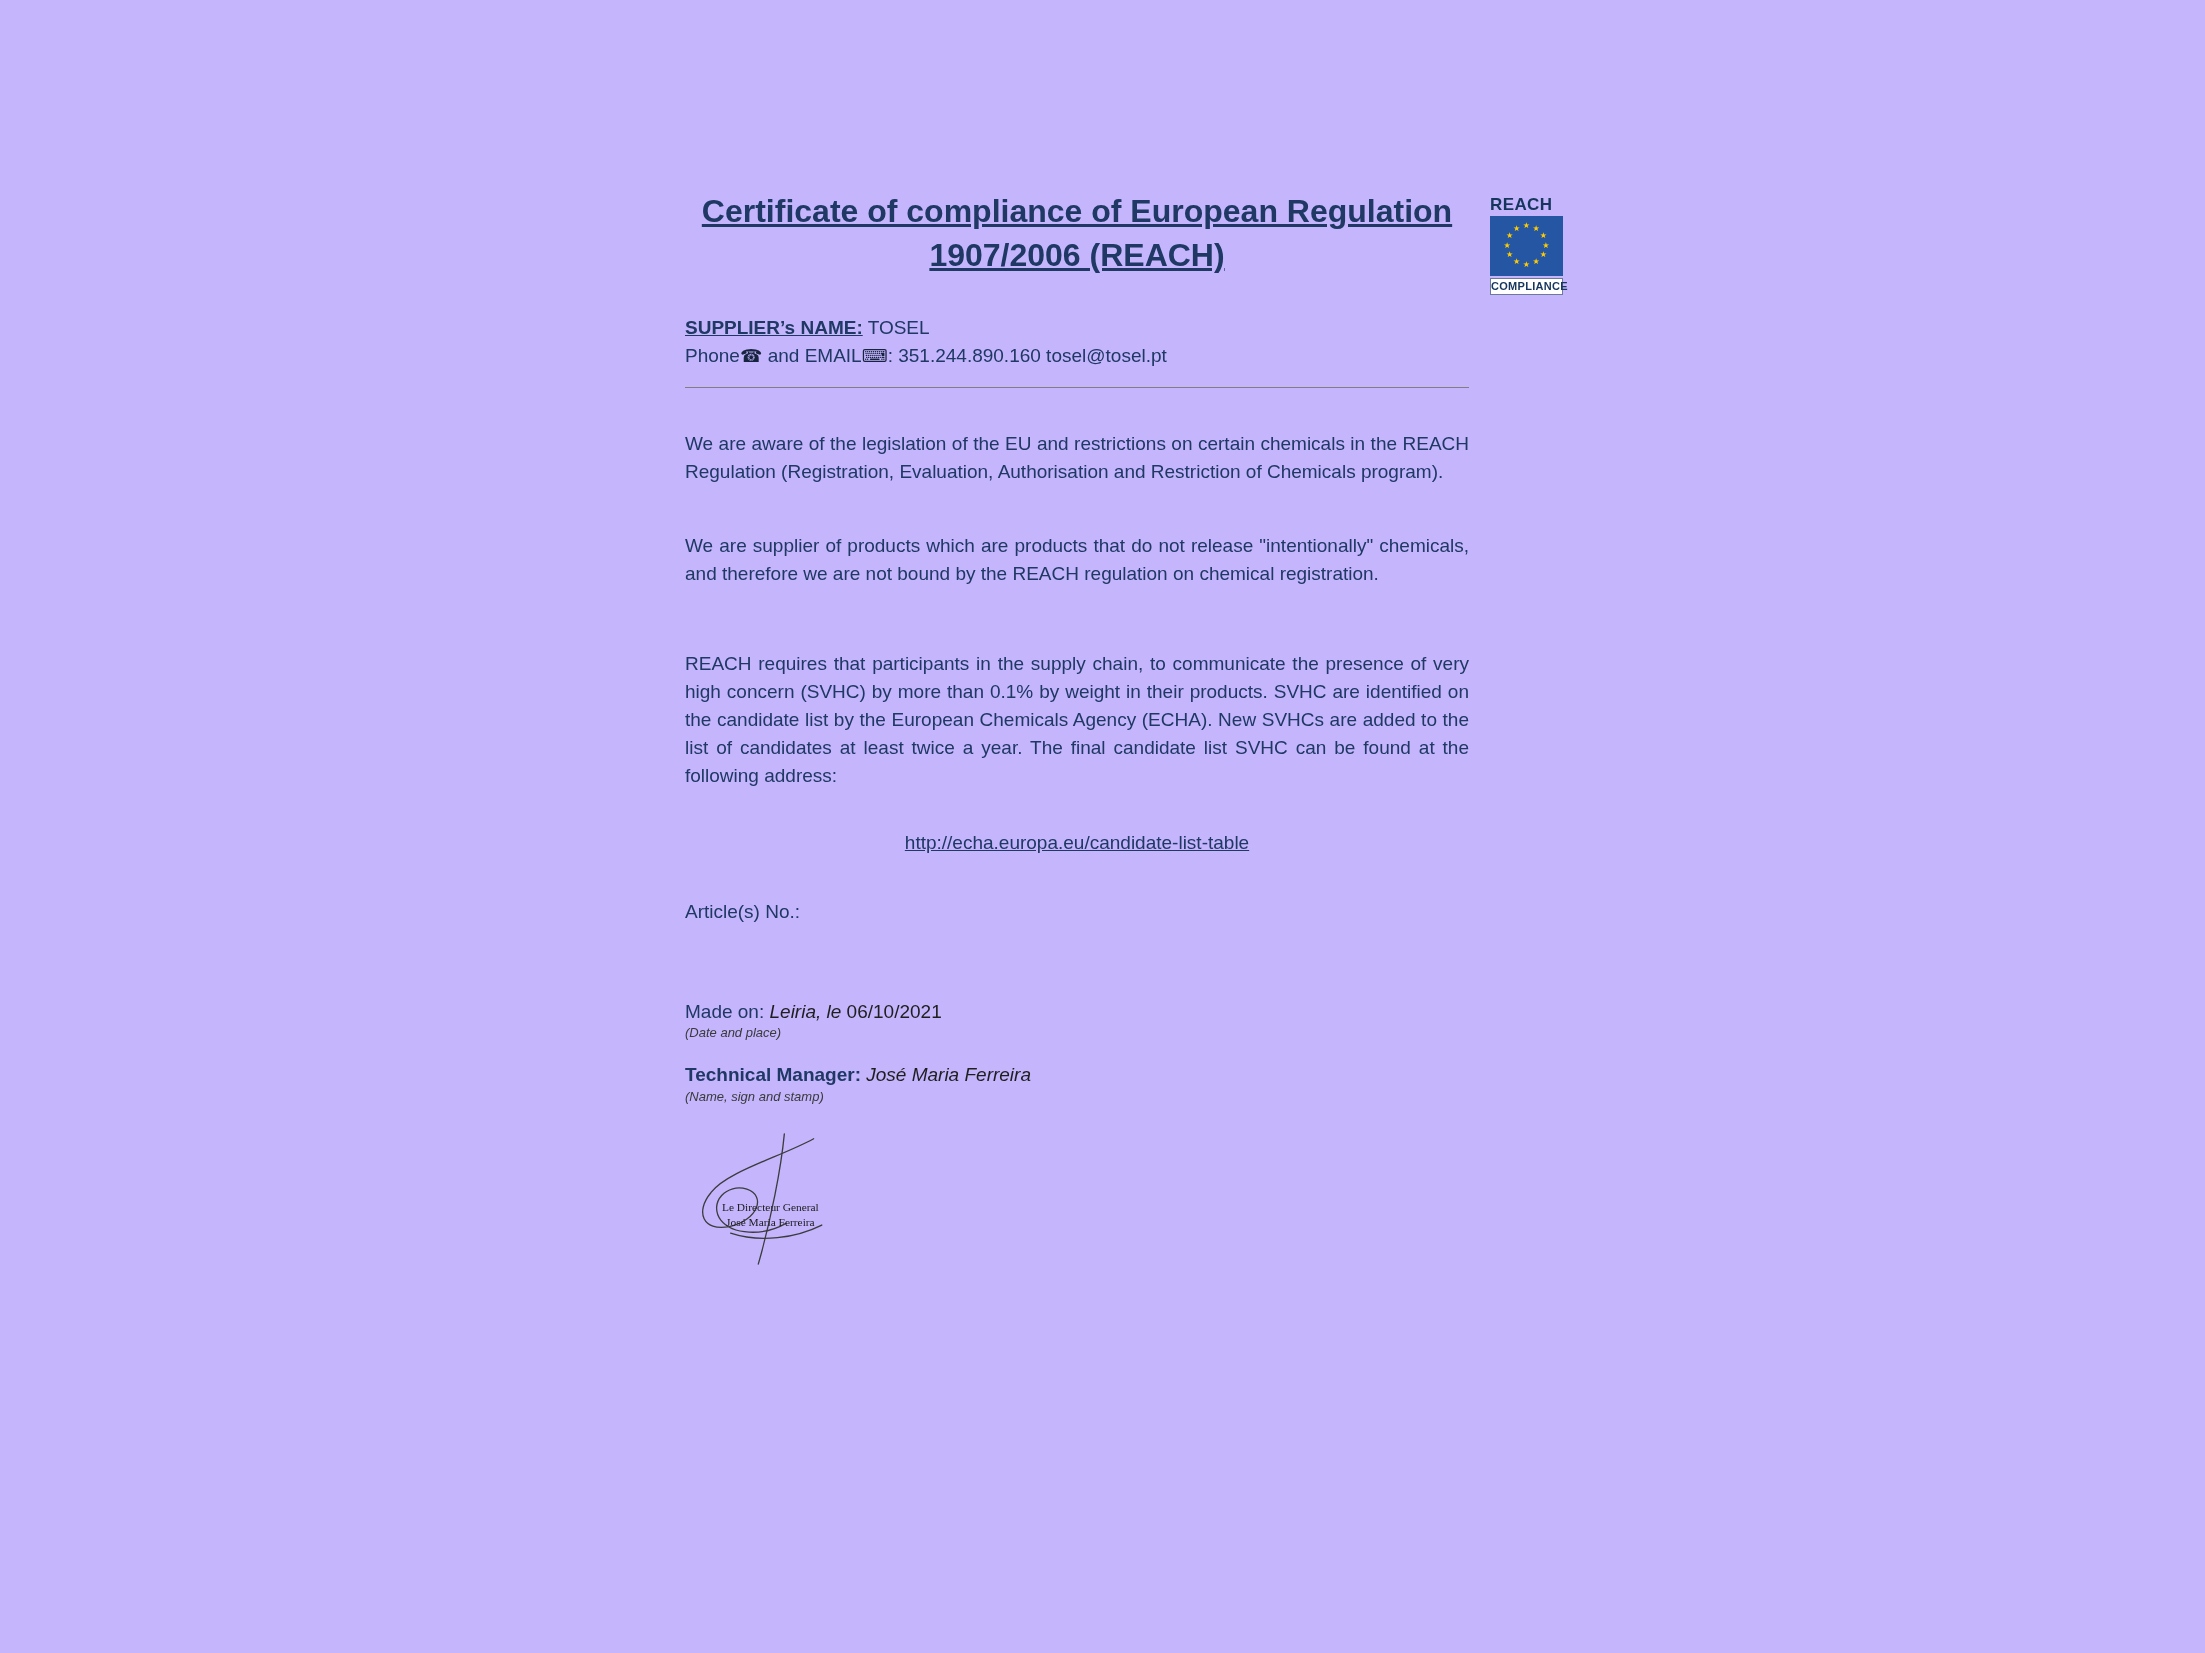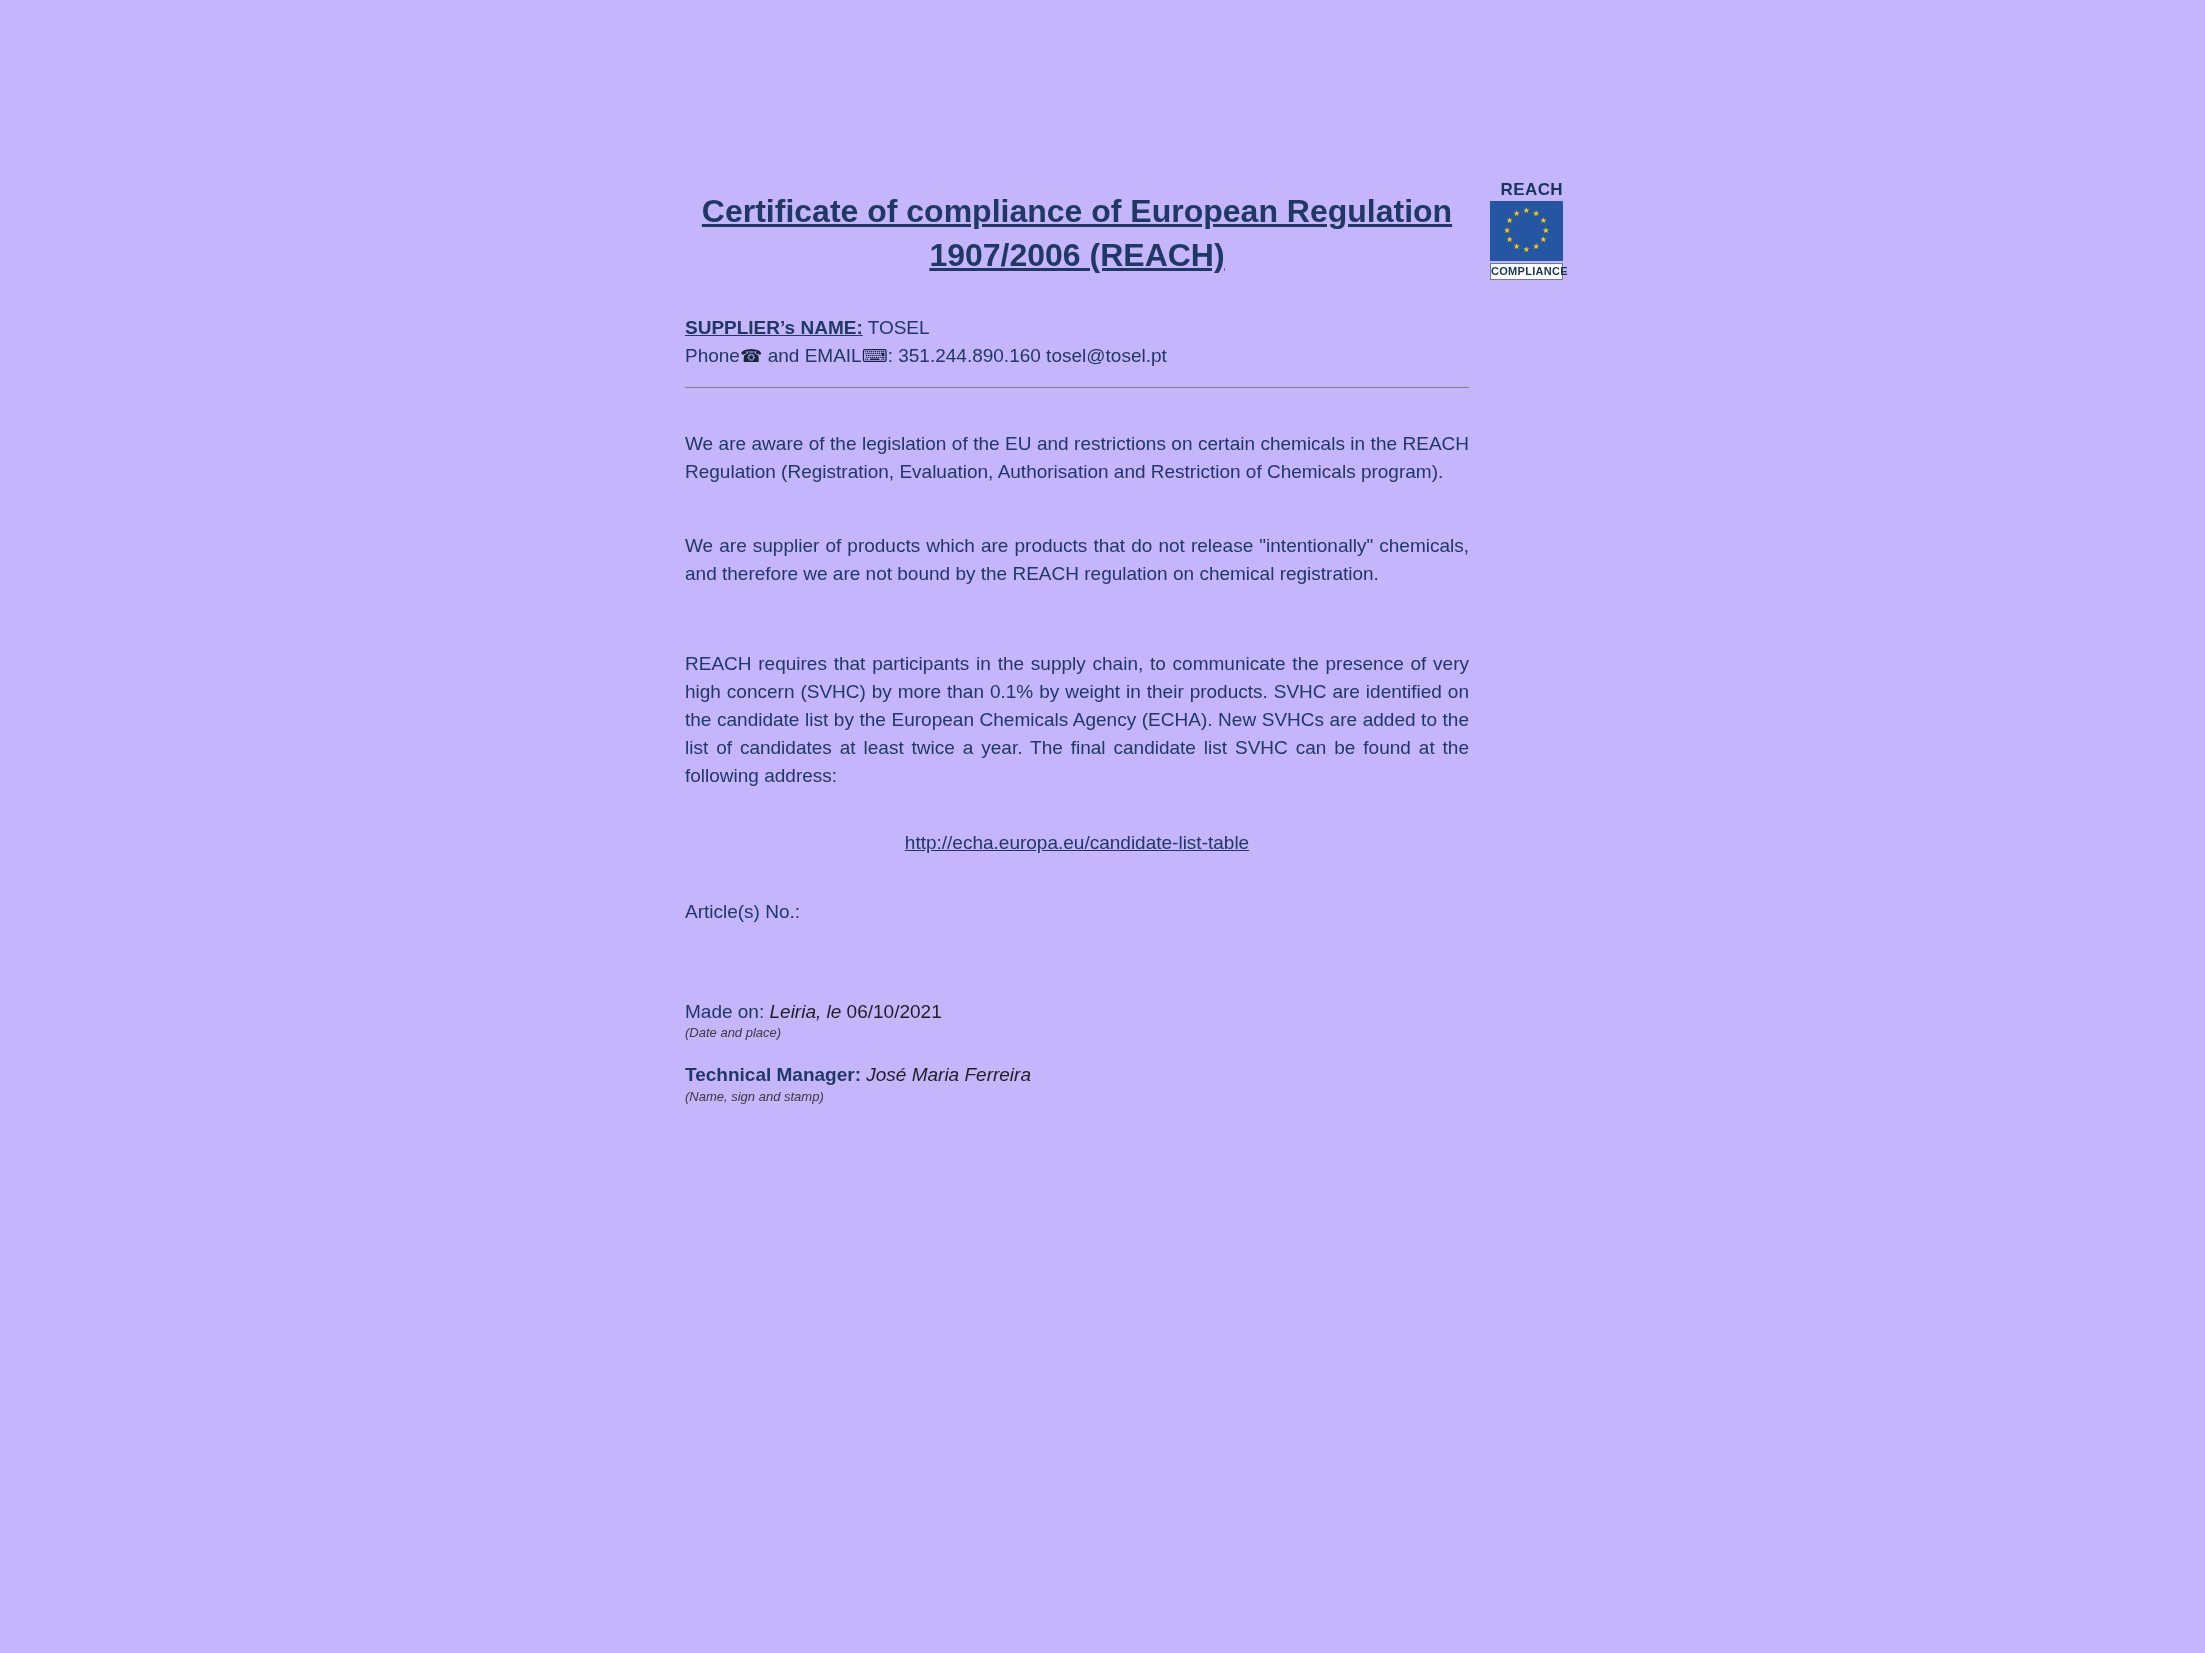--- a/index.html
+++ b/index.html
@@ -53,22 +53,22 @@
   .sig-area { position: relative; margin-top: 28px; width: 228px; height: 147px; }
   .sig-svg { position: absolute; left: 0; top: 0; }
   .sig-text {
     position: absolute; left: 37px; top: 68px;
     font-family: "Liberation Serif", serif;
     font-size: 11.4px; line-height: 1.35; color: #1c1c1c; text-align: center;
   }
 
   
   .reach-logo {
-    position: absolute; left: 1490px; top: 181px; width: 73px;
-    text-align: right;
+    position: absolute; left: 1490px; top: 196px; width: 73px;
+    text-align: left;
   }
   .reach-logo .rword {
     font-weight: bold; font-size: 17px; color: #17365D; letter-spacing: 0.4px;
     line-height: 1.1; padding-bottom: 1.6px;
   }
   .reach-logo .stars-box { width: 73px; height: 60px; background: #2456A4; display: block; }
   .reach-logo .cword {
     margin-top: 1.6px; font-weight: bold; font-size: 11px; color: #17365D;
     border: 0.8px solid #6b7a99; padding: 1.6px 0; letter-spacing: 0.3px; background: #fff;
   }
@@ -112,20 +112,33 @@
     <div class="madeon">
       <span class="lbl">Made on:</span><span class="place"> Leiria, le </span><span class="date">06/10/2021</span>
     </div>
     <div class="caption">(Date and place)</div>
 
     <div class="manager">
       <span class="lbl">Technical Manager:</span><span class="name"> José Maria Ferreira</span>
     </div>
     <div class="caption manager-caption">(Name, sign and stamp)</div>
 
+    <div class="sig-area">
+      <svg class="sig-svg" width="228" height="147" viewBox="0 0 280 180">
+        <g fill="none" stroke="#3c3c3c" stroke-width="1.6" stroke-linecap="round">
+          <path d="M158 8 C 118 30, 52 48, 32 74 C 12 98, 22 122, 54 116 C 90 108, 100 78, 76 70 C 52 62, 28 86, 44 108 C 58 126, 96 128, 124 112"></path>
+          <path d="M122 2 C 118 44, 106 106, 90 162"></path>
+          <path d="M56 124 C 92 136, 136 130, 168 114"></path>
+        </g>
+      </svg>
+      <div class="sig-text">
+        <div>Le Directeur General</div>
+        <div>José Maria Ferreira</div>
+      </div>
+    </div>
 
   </div>
 
   <div class="reach-logo">
     <div class="rword">REACH</div>
     <svg class="stars-box" width="73" height="60" viewBox="0 0 90 74">
       <rect x="0" y="0" width="90" height="74" fill="#2456A4"></rect>
       <g fill="#FFCC00" font-size="10" text-anchor="middle" font-family="DejaVu Sans, sans-serif">
         <text x="45" y="15">★</text>
         <text x="57" y="18.2">★</text>

